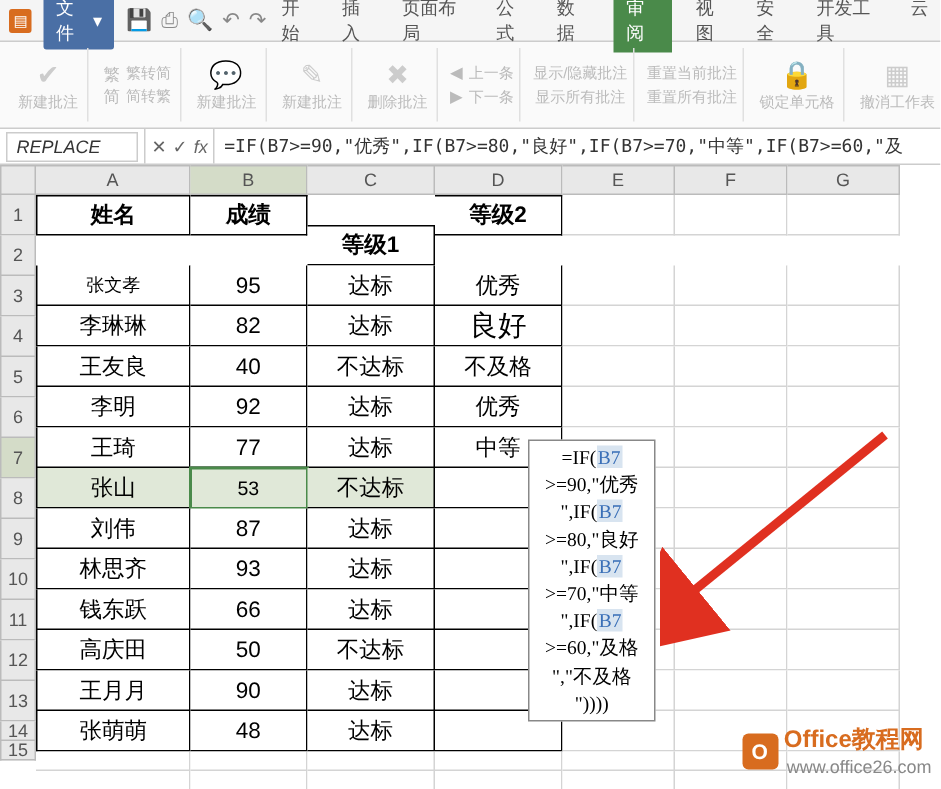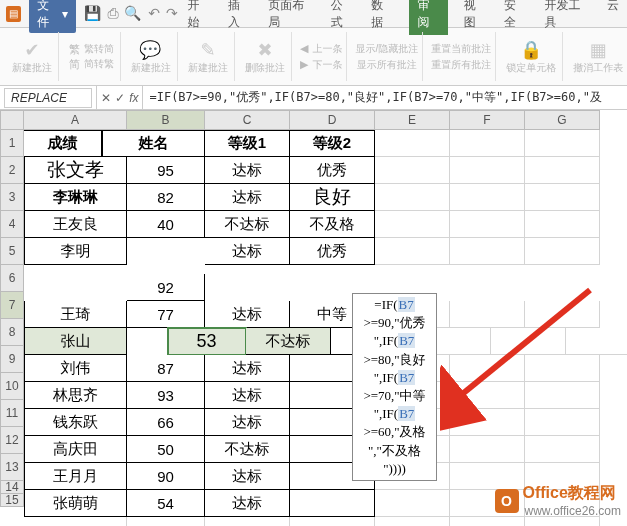--- a/index.html
+++ b/index.html
@@ -175,76 +175,76 @@
       <div class="row-h">10</div>
       <div class="row-h">11</div>
       <div class="row-h">12</div>
       <div class="row-h">13</div>
       <div class="row-h small">14</div>
       <div class="row-h small">15</div>
     </div>
     <div class="grid">
       <div id="rows">
           <div class="grid-row">
+            <div class="cell cA" style="border-width: 1px; border-style: solid; border-color: rgb(0, 0, 0); font-weight: bold; font-size: 15px;">姓名</div>
             <div class="cell cB" style="border-right: 1px solid rgb(0, 0, 0); border-bottom: 1px solid rgb(0, 0, 0); border-top: 1px solid rgb(0, 0, 0); font-weight: bold; font-size: 15px;">成绩</div>
-            <div class="cell cA" style="border-width: 1px; border-style: solid; border-color: rgb(0, 0, 0); font-weight: bold; font-size: 15px;">姓名</div>
-            <div class="cell cC" style="border-right: 1px solid rgb(0, 0, 0); border-bottom: 1px solid rgb(0, 0, 0); border-top: 1px solid rgb(0, 0, 0); font-weight: bold; font-size: 15px;">等级1</div>
+            <div class="cell cC" style="border-right: 1px solid rgb(0, 0, 0); border-bottom: 1px solid rgb(0, 0, 0); border-top: 1px solid rgb(0, 0, 0); font-weight: bold; font-size: 15px; margin-top: 20px;">等级1</div>
             <div class="cell cD" style="border-right: 1px solid rgb(0, 0, 0); border-bottom: 1px solid rgb(0, 0, 0); border-top: 1px solid rgb(0, 0, 0); font-weight: bold; font-size: 15px;">等级2</div>
             <div class="cell cE"></div>
             <div class="cell cF"></div>
             <div class="cell cG"></div>
           </div>
           <div class="grid-row">
-            <div class="cell cA" style="border-right: 1px solid rgb(0, 0, 0); border-bottom: 1px solid rgb(0, 0, 0); border-left: 1px solid rgb(0, 0, 0); font-size: 19px;">张文孝</div>
+            <div class="cell cA" style="border-right: 1px solid rgb(0, 0, 0); border-bottom: 1px solid rgb(0, 0, 0); border-left: 1px solid rgb(0, 0, 0); font-size: 12px;">张文孝</div>
             <div class="cell cB" style="border-right: 1px solid rgb(0, 0, 0); border-bottom: 1px solid rgb(0, 0, 0); font-size: 15px;">95</div>
             <div class="cell cC" style="border-right: 1px solid rgb(0, 0, 0); border-bottom: 1px solid rgb(0, 0, 0); font-size: 15px;">达标</div>
             <div class="cell cD" style="border-right: 1px solid rgb(0, 0, 0); border-bottom: 1px solid rgb(0, 0, 0); font-size: 15px;">优秀</div>
             <div class="cell cE"></div>
             <div class="cell cF"></div>
             <div class="cell cG"></div>
           </div>
           <div class="grid-row">
-            <div class="cell cA" style="border-right: 1px solid rgb(0, 0, 0); border-bottom: 1px solid rgb(0, 0, 0); border-left: 1px solid rgb(0, 0, 0); font-size: 15px; font-weight: bold;">李琳琳</div>
+            <div class="cell cA" style="border-right: 1px solid rgb(0, 0, 0); border-bottom: 1px solid rgb(0, 0, 0); border-left: 1px solid rgb(0, 0, 0); font-size: 15px;">李琳琳</div>
             <div class="cell cB" style="border-right: 1px solid rgb(0, 0, 0); border-bottom: 1px solid rgb(0, 0, 0); font-size: 15px;">82</div>
             <div class="cell cC" style="border-right: 1px solid rgb(0, 0, 0); border-bottom: 1px solid rgb(0, 0, 0); font-size: 15px;">达标</div>
             <div class="cell cD" style="border-right: 1px solid rgb(0, 0, 0); border-bottom: 1px solid rgb(0, 0, 0); font-size: 19px;">良好</div>
             <div class="cell cE"></div>
             <div class="cell cF"></div>
             <div class="cell cG"></div>
           </div>
           <div class="grid-row">
             <div class="cell cA" style="border-right: 1px solid rgb(0, 0, 0); border-bottom: 1px solid rgb(0, 0, 0); border-left: 1px solid rgb(0, 0, 0); font-size: 15px;">王友良</div>
             <div class="cell cB" style="border-right: 1px solid rgb(0, 0, 0); border-bottom: 1px solid rgb(0, 0, 0); font-size: 15px;">40</div>
             <div class="cell cC" style="border-right: 1px solid rgb(0, 0, 0); border-bottom: 1px solid rgb(0, 0, 0); font-size: 15px;">不达标</div>
             <div class="cell cD" style="border-right: 1px solid rgb(0, 0, 0); border-bottom: 1px solid rgb(0, 0, 0); font-size: 15px;">不及格</div>
             <div class="cell cE"></div>
             <div class="cell cF"></div>
             <div class="cell cG"></div>
           </div>
           <div class="grid-row">
             <div class="cell cA" style="border-right: 1px solid rgb(0, 0, 0); border-bottom: 1px solid rgb(0, 0, 0); border-left: 1px solid rgb(0, 0, 0); font-size: 15px;">李明</div>
-            <div class="cell cB" style="border-right: 1px solid rgb(0, 0, 0); border-bottom: 1px solid rgb(0, 0, 0); font-size: 15px; margin-top: 36px;">92</div>
+            <div class="cell cB" style="border-right: 1px solid rgb(0, 0, 0); border-bottom: 1px solid rgb(0, 0, 0); font-size: 15px;">92</div>
             <div class="cell cC" style="border-right: 1px solid rgb(0, 0, 0); border-bottom: 1px solid rgb(0, 0, 0); font-size: 15px;">达标</div>
             <div class="cell cD" style="border-right: 1px solid rgb(0, 0, 0); border-bottom: 1px solid rgb(0, 0, 0); font-size: 15px;">优秀</div>
             <div class="cell cE"></div>
             <div class="cell cF"></div>
             <div class="cell cG"></div>
           </div>
           <div class="grid-row">
             <div class="cell cA" style="border-right: 1px solid rgb(0, 0, 0); border-bottom: 1px solid rgb(0, 0, 0); border-left: 1px solid rgb(0, 0, 0); font-size: 15px;">王琦</div>
             <div class="cell cB" style="border-right: 1px solid rgb(0, 0, 0); border-bottom: 1px solid rgb(0, 0, 0); font-size: 15px;">77</div>
             <div class="cell cC" style="border-right: 1px solid rgb(0, 0, 0); border-bottom: 1px solid rgb(0, 0, 0); font-size: 15px;">达标</div>
             <div class="cell cD" style="border-right: 1px solid rgb(0, 0, 0); border-bottom: 1px solid rgb(0, 0, 0); font-size: 15px;">中等</div>
             <div class="cell cE"></div>
             <div class="cell cF"></div>
             <div class="cell cG"></div>
           </div>
           <div class="grid-row">
             <div class="cell cA sel" style="border-right: 1px solid rgb(0, 0, 0); border-bottom: 1px solid rgb(0, 0, 0); border-left: 1px solid rgb(0, 0, 0); font-size: 15px;">张山</div>
-            <div class="cell cB sel active-cell" style="border-right: 1px solid rgb(0, 0, 0); border-bottom: 1px solid rgb(0, 0, 0); font-size: 18px; margin-left: 41px;">53</div>
+            <div class="cell cB sel active-cell" style="border-right: 1px solid rgb(0, 0, 0); border-bottom: 1px solid rgb(0, 0, 0); font-size: 13px;">53</div>
             <div class="cell cC sel" style="border-right: 1px solid rgb(0, 0, 0); border-bottom: 1px solid rgb(0, 0, 0); font-size: 15px;">不达标</div>
             <div class="cell cD" style="border-right: 1px solid rgb(0, 0, 0); border-bottom: 1px solid rgb(0, 0, 0); font-size: 15px;"></div>
             <div class="cell cE"></div>
             <div class="cell cF"></div>
             <div class="cell cG"></div>
           </div>
           <div class="grid-row">
             <div class="cell cA" style="border-right: 1px solid rgb(0, 0, 0); border-bottom: 1px solid rgb(0, 0, 0); border-left: 1px solid rgb(0, 0, 0); font-size: 15px;">刘伟</div>
             <div class="cell cB" style="border-right: 1px solid rgb(0, 0, 0); border-bottom: 1px solid rgb(0, 0, 0); font-size: 15px;">87</div>
             <div class="cell cC" style="border-right: 1px solid rgb(0, 0, 0); border-bottom: 1px solid rgb(0, 0, 0); font-size: 15px;">达标</div>
@@ -284,21 +284,21 @@
             <div class="cell cA" style="border-right: 1px solid rgb(0, 0, 0); border-bottom: 1px solid rgb(0, 0, 0); border-left: 1px solid rgb(0, 0, 0); font-size: 15px; font-family: Liberation Mono, monospace;">王月月</div>
             <div class="cell cB" style="border-right: 1px solid rgb(0, 0, 0); border-bottom: 1px solid rgb(0, 0, 0); font-size: 15px;">90</div>
             <div class="cell cC" style="border-right: 1px solid rgb(0, 0, 0); border-bottom: 1px solid rgb(0, 0, 0); font-size: 15px;">达标</div>
             <div class="cell cD" style="border-right: 1px solid rgb(0, 0, 0); border-bottom: 1px solid rgb(0, 0, 0); font-size: 15px;"></div>
             <div class="cell cE"></div>
             <div class="cell cF"></div>
             <div class="cell cG"></div>
           </div>
           <div class="grid-row">
             <div class="cell cA" style="border-right: 1px solid rgb(0, 0, 0); border-bottom: 1px solid rgb(0, 0, 0); border-left: 1px solid rgb(0, 0, 0); font-size: 15px;">张萌萌</div>
-            <div class="cell cB" style="border-right: 1px solid rgb(0, 0, 0); border-bottom: 1px solid rgb(0, 0, 0); font-size: 15px;">54</div>
+            <div class="cell cB" style="border-right: 1px solid rgb(0, 0, 0); border-bottom: 1px solid rgb(0, 0, 0); font-size: 15px;">48</div>
             <div class="cell cC" style="border-right: 1px solid rgb(0, 0, 0); border-bottom: 1px solid rgb(0, 0, 0); font-size: 15px;">达标</div>
             <div class="cell cD" style="border-right: 1px solid rgb(0, 0, 0); border-bottom: 1px solid rgb(0, 0, 0); font-size: 15px;"></div>
             <div class="cell cE"></div>
             <div class="cell cF"></div>
             <div class="cell cG"></div>
           </div>
           <div class="grid-row">
             <div class="cell cA" style="height: 13px;"></div>
             <div class="cell cB" style="height: 13px;"></div>
             <div class="cell cC" style="height: 13px;"></div>

